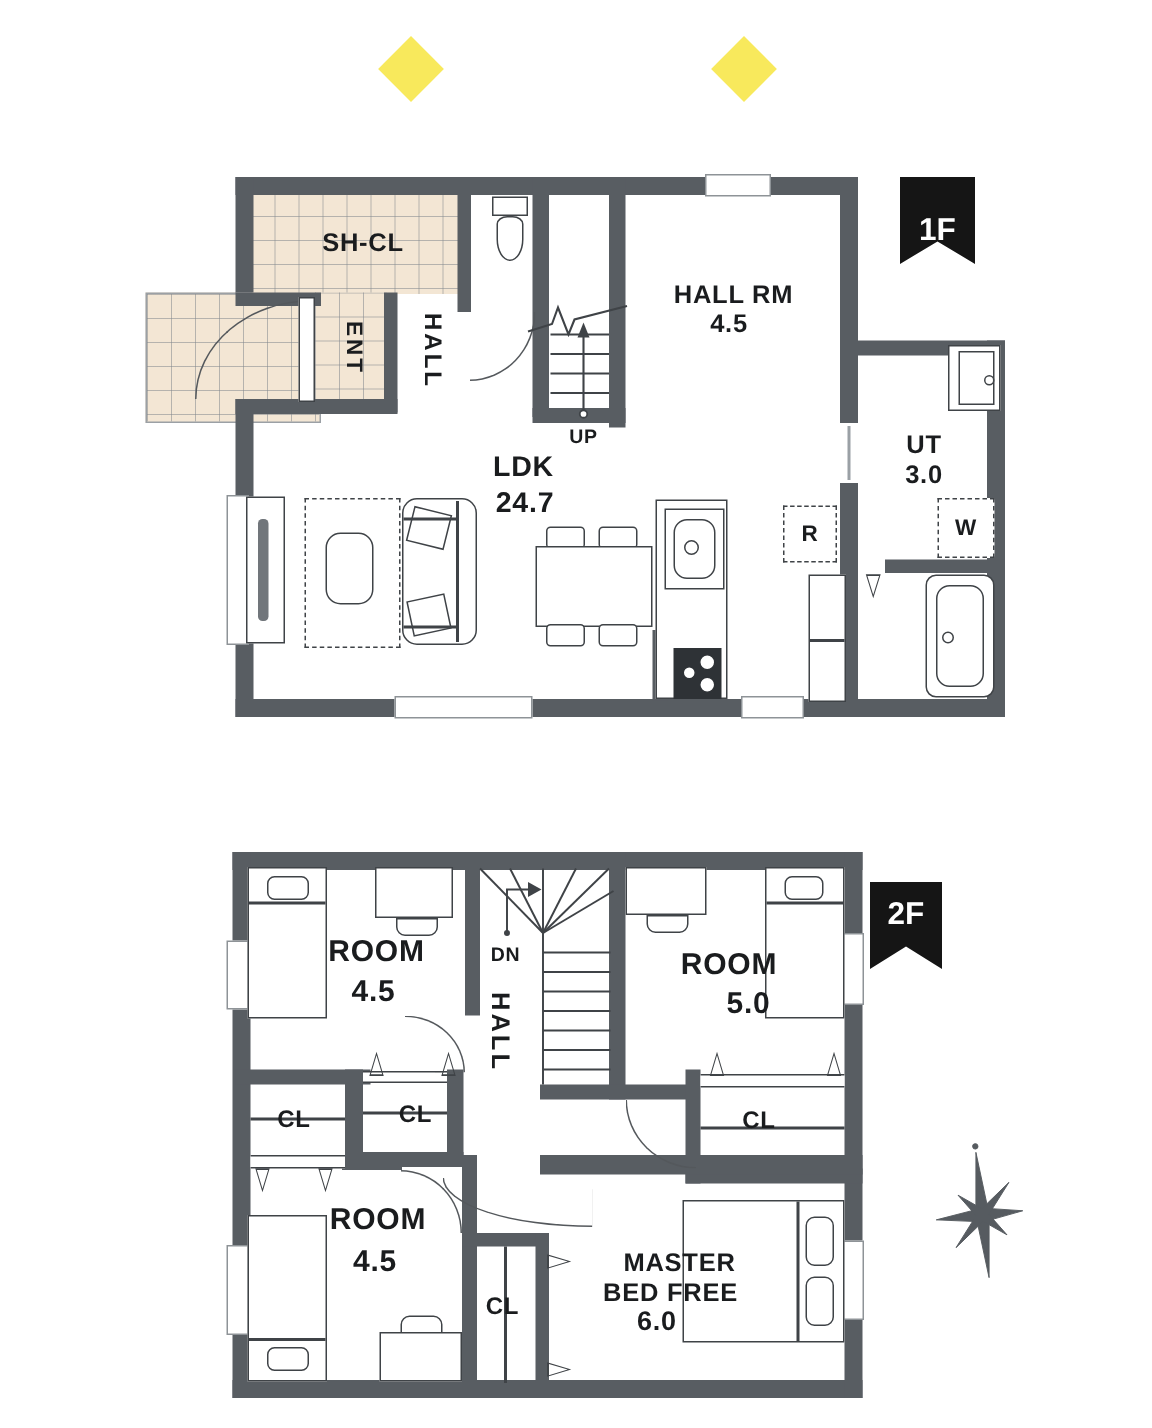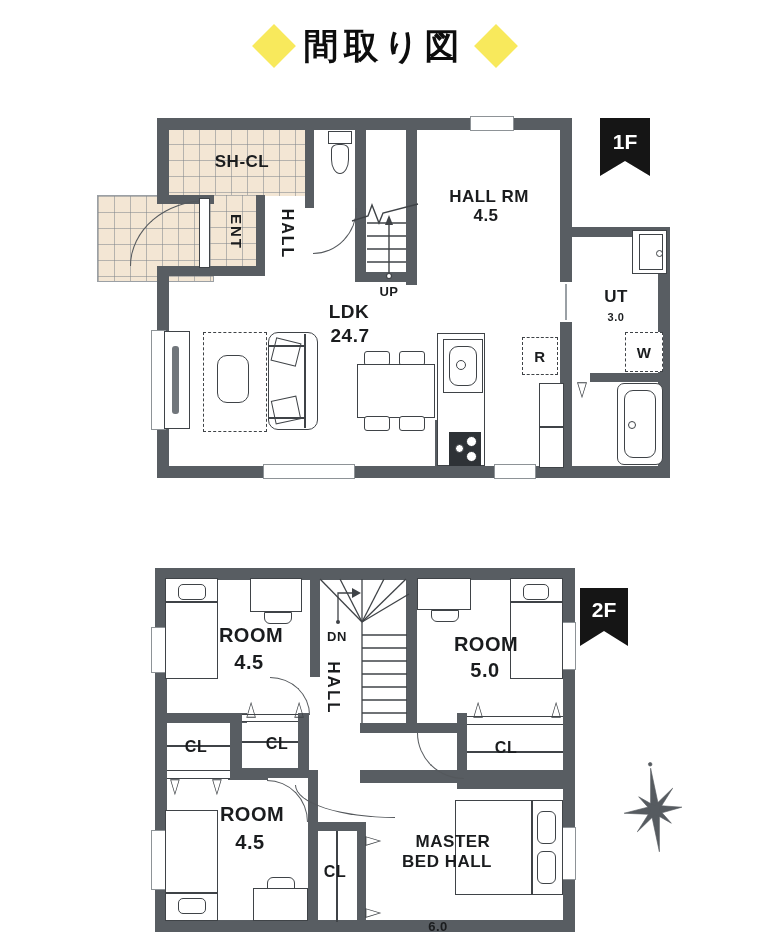--- a/index.html
+++ b/index.html
@@ -34,21 +34,20 @@
          letter-spacing:5px;color:#0d0d0d;z-index:8;font-family:"DejaVu Sans","Liberation Sans",sans-serif;}
   svg{position:absolute;z-index:5;overflow:visible;}
   .ico{position:absolute;z-index:6;}
 </style>
 </head>
 <body>
 
 <div id="canvas">
 
   <span class="dia" style="left:274px;top:46px;"></span>
-  <div class="title" style="left:384px;top:46px;">間取り図</div>
   <span class="dia" style="left:496px;top:46px;"></span>
 
   <div>
 
     <div class="tile" style="left:97px;top:195px;width:115px;height:85px;border:1.5px solid #9ba0a5;"></div>
     <div class="tile" style="left:167px;top:128px;width:141px;height:68px;"></div>
     <div class="tile" style="left:210px;top:195px;width:48px;height:72px;"></div>
 
     <div class="w" style="left:157px;top:118px;width:415px;height:12px;"></div>
     <div class="w" style="left:157px;top:118px;width:12px;height:77px;"></div>
@@ -137,25 +136,25 @@
 
     <div class="lbl" style="left:242px;top:162px;font-size:17px;">SH-CL</div>
     <div class="vlbl" style="left:236px;top:232px;font-size:15px;">ENT</div>
     <div class="vlbl" style="left:287px;top:234px;font-size:16px;">HALL</div>
     <div class="lbl" style="left:489px;top:197px;font-size:17px;">HALL RM</div>
     <div class="lbl" style="left:486px;top:216px;font-size:17px;">4.5</div>
     <div class="lbl" style="left:389px;top:291px;font-size:13px;">UP</div>
     <div class="lbl" style="left:349px;top:312px;font-size:19px;">LDK</div>
     <div class="lbl" style="left:350px;top:336px;font-size:19px;">24.7</div>
     <div class="lbl" style="left:616px;top:297px;font-size:17px;">UT</div>
-    <div class="lbl" style="left:616px;top:317px;font-size:11px;">3.0</div>
+    <div class="lbl" style="left:616px;top:317px;font-size:17px;">3.0</div>
     <div class="lbl" style="left:540px;top:356px;font-size:15px;">R</div>
     <div class="lbl" style="left:644px;top:352px;font-size:15px;">W</div>
 
-    <div class="flag" style="left:600px;top:118px;width:50px;height:58px;font-size:21px;padding-top:12px;box-sizing:border-box;"><span>1F</span></div>
+    <div class="flag" style="left:600px;top:118px;width:50px;height:58px;font-size:21px;padding-top:24px;box-sizing:border-box;"><span>1F</span></div>
   </div>
 
   <div>
 
     <div class="w" style="left:155px;top:568px;width:420px;height:12px;"></div>
     <div class="w" style="left:155px;top:568px;width:12px;height:364px;"></div>
     <div class="w" style="left:155px;top:920px;width:420px;height:12px;"></div>
     <div class="w" style="left:563px;top:568px;width:12px;height:364px;"></div>
     <div class="w" style="left:310px;top:568px;width:10px;height:109px;"></div>
     <div class="w" style="left:406px;top:568px;width:11px;height:165px;"></div>
@@ -240,26 +239,26 @@
     <div class="furn" style="left:253px;top:888px;width:55px;height:33px;"></div>
 
     <div class="furn" style="left:455px;top:800px;width:108px;height:95px;"></div>
     <div class="vl" style="left:531px;top:801px;height:93px;"></div>
     <div class="furn nob" style="left:537px;top:811px;width:19px;height:33px;border-radius:6px;"></div>
     <div class="furn nob" style="left:537px;top:851px;width:19px;height:33px;border-radius:6px;"></div>
 
     <div class="lbl" style="left:251px;top:635px;font-size:20px;">ROOM</div>
     <div class="lbl" style="left:249px;top:662px;font-size:20px;">4.5</div>
     <div class="lbl" style="left:486px;top:644px;font-size:20px;">ROOM</div>
-    <div class="lbl" style="left:485px;top:670px;font-size:20px;">5.0</div>
+    <div class="lbl" style="left:499px;top:670px;font-size:20px;">5.0</div>
     <div class="lbl" style="left:252px;top:814px;font-size:20px;">ROOM</div>
     <div class="lbl" style="left:250px;top:842px;font-size:20px;">4.5</div>
     <div class="lbl" style="left:453px;top:842px;font-size:17px;">MASTER</div>
-    <div class="lbl" style="left:447px;top:862px;font-size:17px;">BED HALL</div>
-    <div class="lbl" style="left:438px;top:926px;font-size:13px;">6.0</div>
+    <div class="lbl" style="left:447px;top:862px;font-size:17px;">BED FREE</div>
+    <div class="lbl" style="left:438px;top:881px;font-size:18px;">6.0</div>
     <div class="vlbl" style="left:333px;top:688px;font-size:17px;">HALL</div>
     <div class="lbl" style="left:337px;top:636px;font-size:13px;">DN</div>
     <div class="lbl" style="left:196px;top:747px;font-size:16px;">CL</div>
     <div class="lbl" style="left:277px;top:744px;font-size:16px;">CL</div>
     <div class="lbl" style="left:506px;top:748px;font-size:16px;">CL</div>
     <div class="lbl" style="left:335px;top:872px;font-size:16px;">CL</div>
 
     <div class="flag" style="left:580px;top:588px;width:48px;height:58px;font-size:21px;padding-top:10px;box-sizing:border-box;"><span>2F</span></div>
 
     <svg class="ico" style="left:612px;top:760px;" width="86" height="100" viewBox="0 0 86 100">

